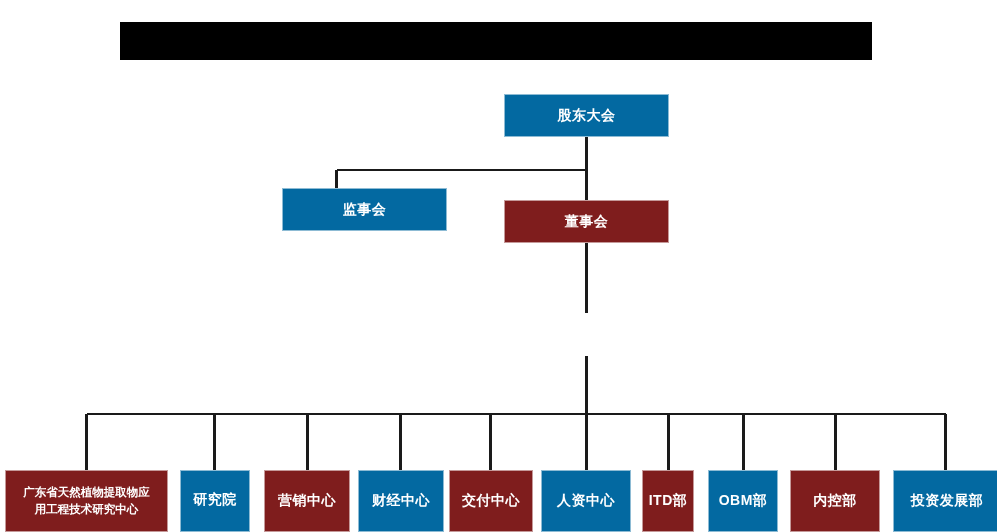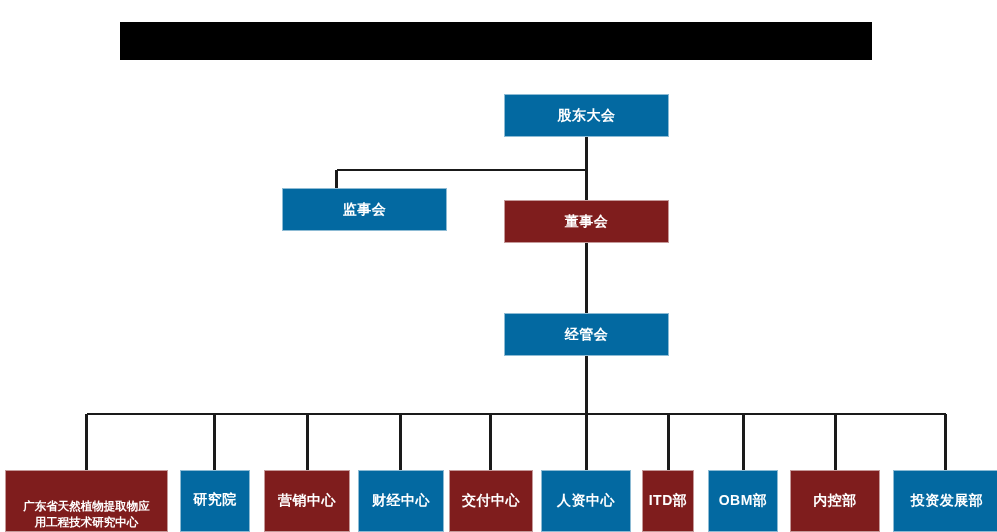--- a/index.html
+++ b/index.html
@@ -68,21 +68,20 @@
 
   .node.level-dept {
     height: 62px;
     font-size: 14px;
   }
   .node.level-dept.wide-wrap {
     font-size: 11.5px;
     line-height: 1.45;
     padding: 0 6px;
     letter-spacing: 0;
-    align-items: flex-end;
   }
   .node.level-dept .dept-label {
     display: block;
     width: 100%;
   }
 </style>
 </head>
 <body>
 
 <div id="chart-root">
@@ -124,23 +123,20 @@
   </div>
 
   <div class="node level-two bright" style="left:254px; top:188px;margin-left:28px;">
     <span class="node-label">监事会</span>
   </div>
 
   <div class="node level-two salmon" style="left:504px; top:200px;">
     <span class="node-label">董事会</span>
   </div>
 
-  <div class="node level-three bright" style="left:504px; top:313px;">
-    <span class="node-label">经管会</span>
-  </div>
 
   <div class="node level-dept salmon wide-wrap" style="left:5px; top:470px; width:163px;">
     <span class="dept-label">
       <span>广东省天然植物提取物应</span><br>
       <span>用工程技术研究中心</span>
     </span>
   </div>
 
   <div class="node level-dept bright" style="left:180px; top:470px; width:70px;font-family:Liberation Mono, monospace;">
     <span class="dept-label">研究院</span>

